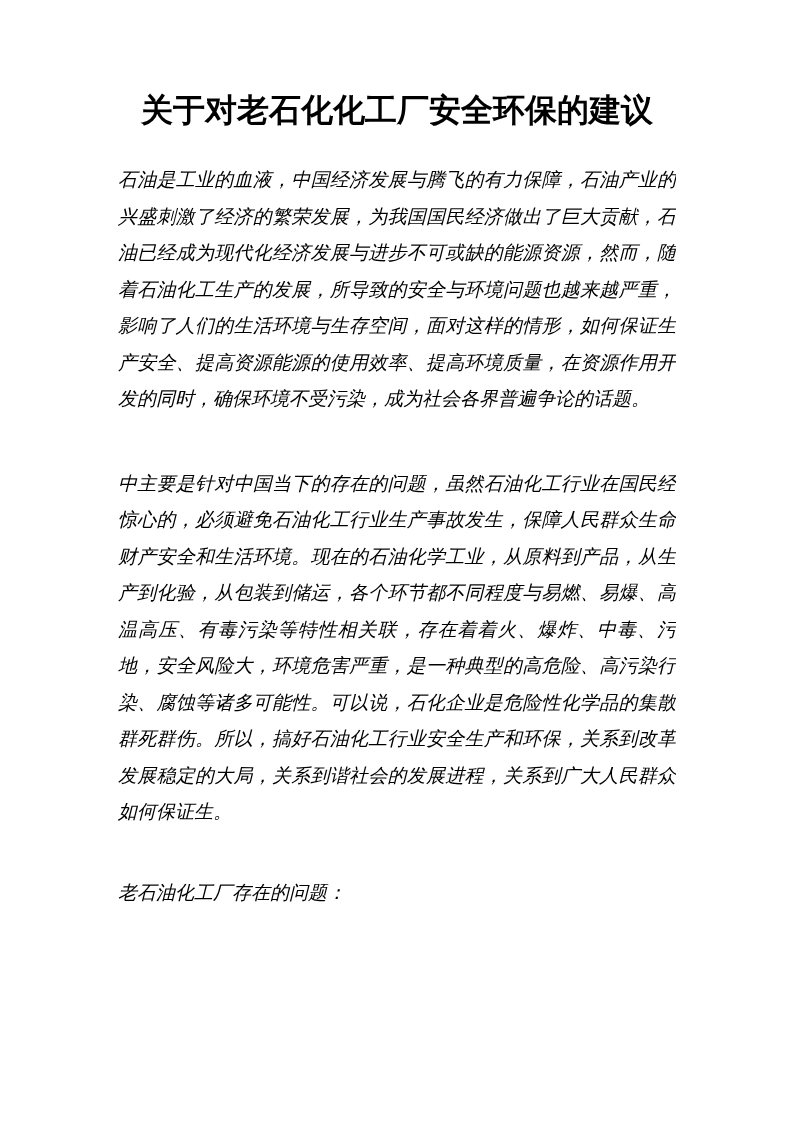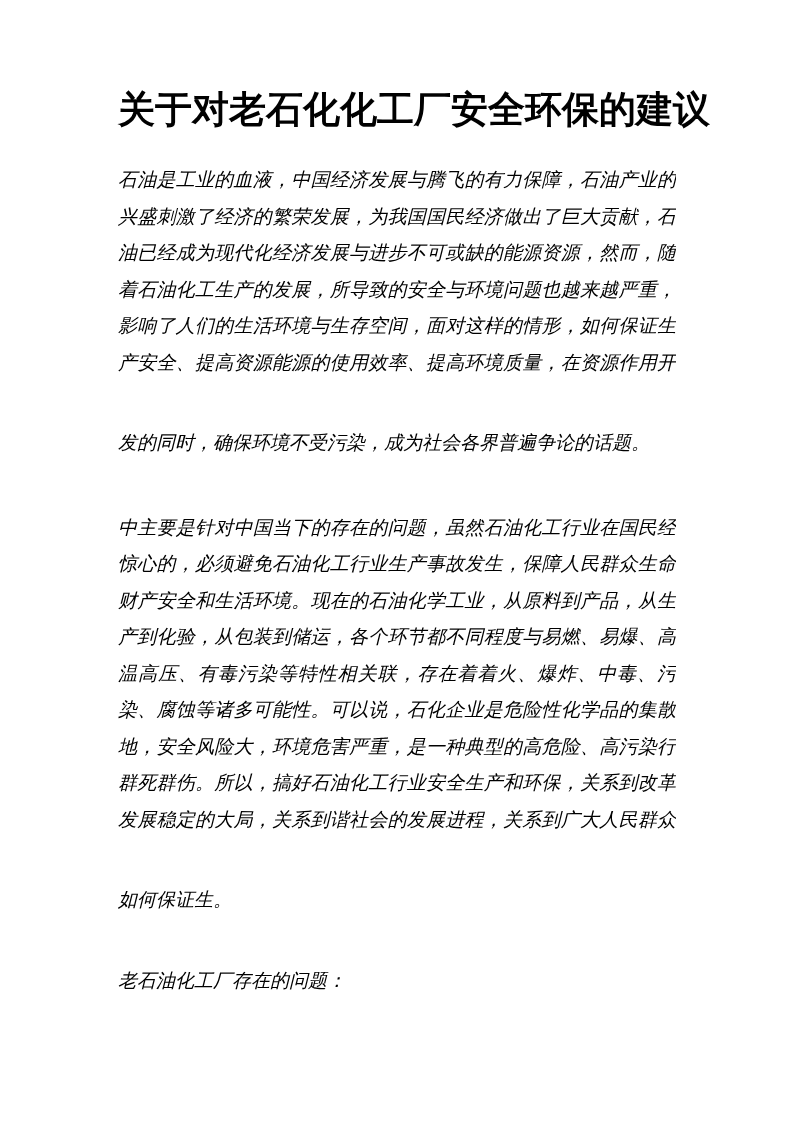--- a/index.html
+++ b/index.html
@@ -14,21 +14,21 @@
     margin: 0 auto;
     background: #ffffff;
     box-sizing: border-box;
     padding: 88px 117px 0 118px;
     font-family: "Liberation Serif", "DejaVu Serif", serif;
     color: #000000;
     overflow: hidden;
   }
   .title {
     margin: 0;
-    font-size: 37px;
+    font-size: 32px;
     line-height: 44px;
     font-weight: 700;
     text-align: center;
     white-space: nowrap;
   }
   .para {
     margin: 0;
     font-size: 19px;
     line-height: 36.5px;
     font-style: italic;
@@ -38,21 +38,20 @@
   .para-heading { margin-top: 44px; }
   .line {
     text-align: justify;
     text-align-last: justify;
     overflow: hidden;
     height: 36.5px;
   }
   .line.last {
     text-align: center;
     text-align-last: left;
-    margin-top: 44px;
   }
 </style>
 </head>
 <body>
 
 <div class="page">
   <h1 class="title">关于对老石化化工厂安全环保的建议</h1>
 
   <div class="para para-intro">
       <div class="line">石油是工业的血液，中国经济发展与腾飞的有力保障，石油产业的</div>
@@ -63,22 +62,22 @@
       <div class="line">产安全、提高资源能源的使用效率、提高环境质量，在资源作用开</div>
       <div class="line last">发的同时，确保环境不受污染，成为社会各界普遍争论的话题。</div>
     </div>
 
   <div class="para para-main">
       <div class="line">中主要是针对中国当下的存在的问题，虽然石油化工行业在国民经</div>
       <div class="line">惊心的，必须避免石油化工行业生产事故发生，保障人民群众生命</div>
       <div class="line">财产安全和生活环境。现在的石油化学工业，从原料到产品，从生</div>
       <div class="line">产到化验，从包装到储运，各个环节都不同程度与易燃、易爆、高</div>
       <div class="line">温高压、有毒污染等特性相关联，存在着着火、爆炸、中毒、污</div>
+      <div class="line">地，安全风险大，环境危害严重，是一种典型的高危险、高污染行</div>
       <div class="line">染、腐蚀等诸多可能性。可以说，石化企业是危险性化学品的集散</div>
-      <div class="line">地，安全风险大，环境危害严重，是一种典型的高危险、高污染行</div>
       <div class="line">群死群伤。所以，搞好石油化工行业安全生产和环保，关系到改革</div>
       <div class="line">发展稳定的大局，关系到谐社会的发展进程，关系到广大人民群众</div>
       <div class="line last">如何保证生。</div>
     </div>
 
   <div class="para para-heading">
       <div class="line last">老石油化工厂存在的问题：</div>
     </div>
 </div>
 

